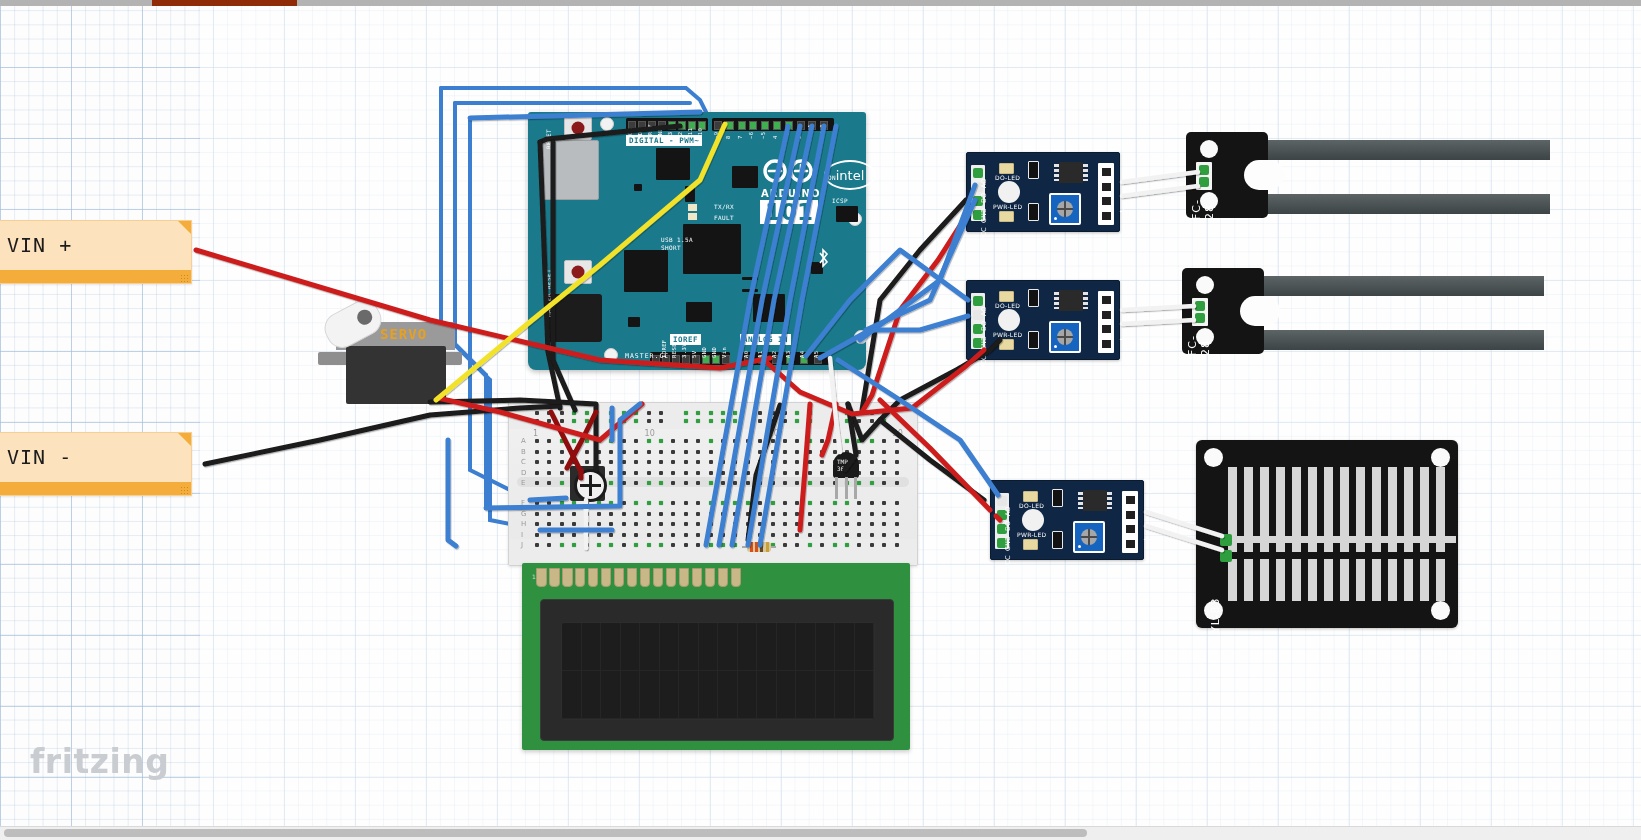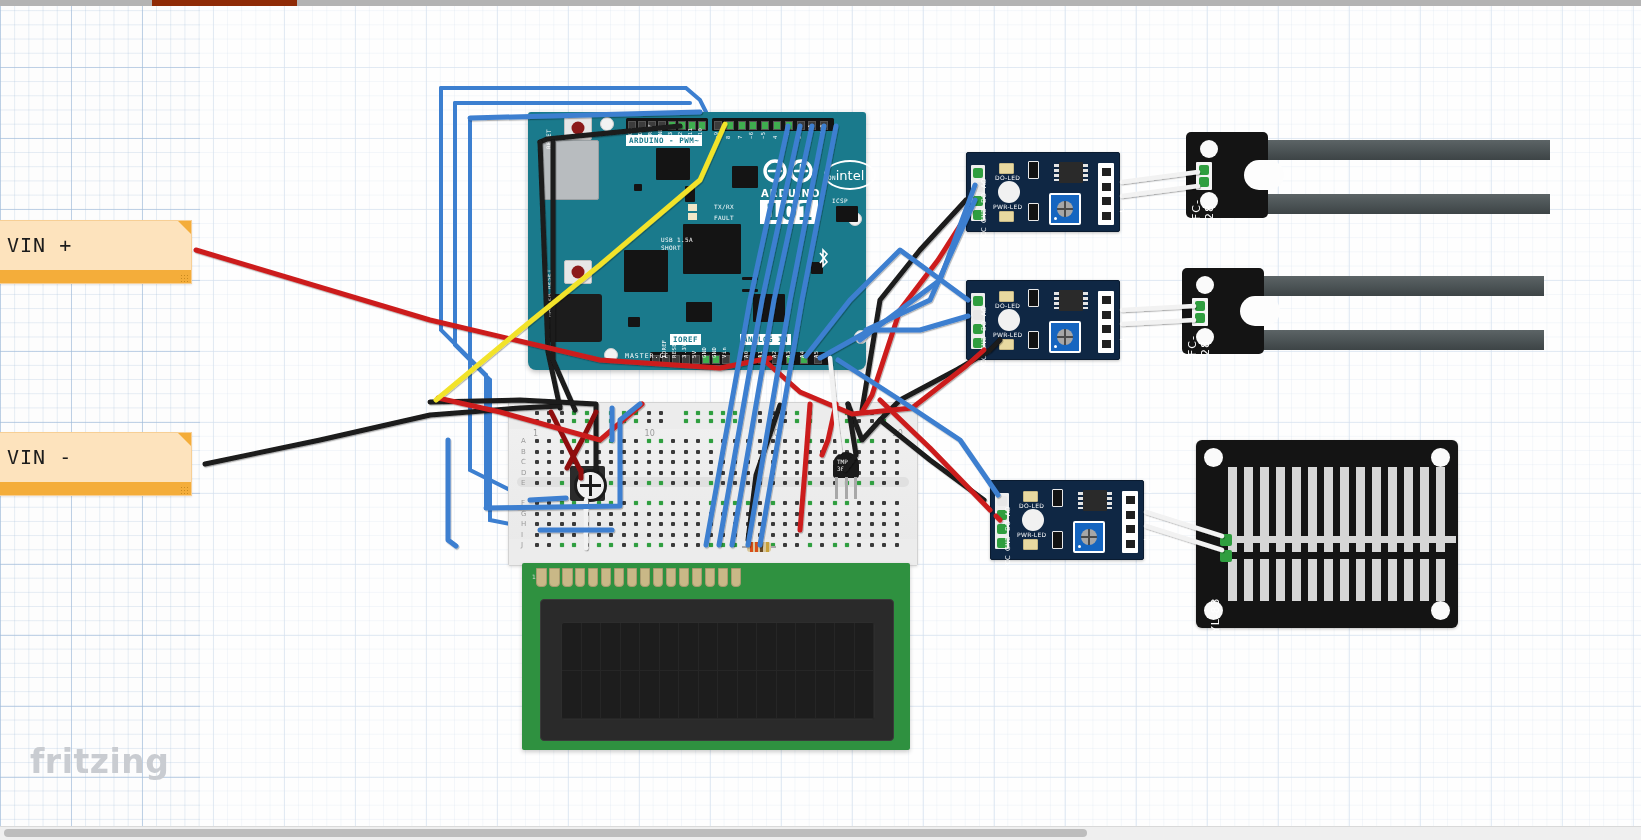--- a/index.html
+++ b/index.html
@@ -196,20 +196,28 @@
     <div class="grip"></div>
   </div>
 
   <div class="note" style="left:-8px;top:432px;width:198px;height:62px;">
     <div class="txt">VIN -</div>
     <div class="fold"></div>
     <div class="bar"></div>
     <div class="grip"></div>
   </div>
 
+  <div id="servo">
+    <div class="sv-ear-l"></div>
+    <div class="sv-ear-r"></div>
+    <div class="sv-top"></div>
+    <div class="sv-body"></div>
+    <div class="sv-horn"></div>
+    <div class="sv-txt">SERVO</div>
+  </div>
 
   <div id="breadboard">
     <div class="bb-rail" style="top:0;"></div>
     <div class="bb-rail" style="bottom:0;"></div>
     <div class="bb-mid"></div>
     <div id="bb-holes-host">
         <div class="hole" style="position: absolute; left: 26px; top: 8px;"></div>
         <div class="hole" style="position: absolute; left: 38.4px; top: 8px;"></div>
         <div class="hole" style="position: absolute; left: 50.8px; top: 8px;"></div>
         <div class="hole g" style="position: absolute; left: 63.2px; top: 8px;"></div>
@@ -634,21 +642,21 @@
         <div class="ard-txt vert" style="left: 202.8px; top: 21px; font-size: 5.5px;">8</div>
         <div class="ard-txt vert" style="left: 214.6px; top: 21px; font-size: 5.5px;">7</div>
         <div class="ard-txt vert" style="left: 226.4px; top: 21px; font-size: 5.5px;">~6</div>
         <div class="ard-txt vert" style="left: 238.2px; top: 21px; font-size: 5.5px;">~5</div>
         <div class="ard-txt vert" style="left: 250px; top: 21px; font-size: 5.5px;">4</div>
         <div class="ard-txt vert" style="left: 261.8px; top: 21px; font-size: 5.5px;">~3</div>
         <div class="ard-txt vert" style="left: 273.6px; top: 21px; font-size: 5.5px;">2</div>
         <div class="ard-txt vert" style="left: 285.4px; top: 21px; font-size: 5.5px;">TX→1</div>
         <div class="ard-txt vert" style="left: 297.2px; top: 21px; font-size: 5.5px;">RX←0</div>
       </div>
-    <div class="ard-sect" style="left:98px;top:23px;">ARDUINO  -  PWM~</div>
+    <div class="ard-sect" style="left:98px;top:23px;">DIGITAL  -  PWM~</div>
 
     <div class="ard-hdr" style="left:122px;top:240px;width:80px;height:13px;"></div>
     <div class="ard-hdr" style="left:212px;top:240px;width:90px;height:13px;"></div>
     <div id="pwr-pins">
         <div class="ard-pin" style="left: 124px; top: 243px;"></div>
         <div class="ard-pin" style="left: 134px; top: 243px;"></div>
         <div class="ard-pin" style="left: 144px; top: 243px;"></div>
         <div class="ard-pin" style="left: 154px; top: 243px;"></div>
         <div class="ard-pin" style="left: 164px; top: 243px;"></div>
         <div class="ard-pin lit" style="left: 174px; top: 243px;"></div>

